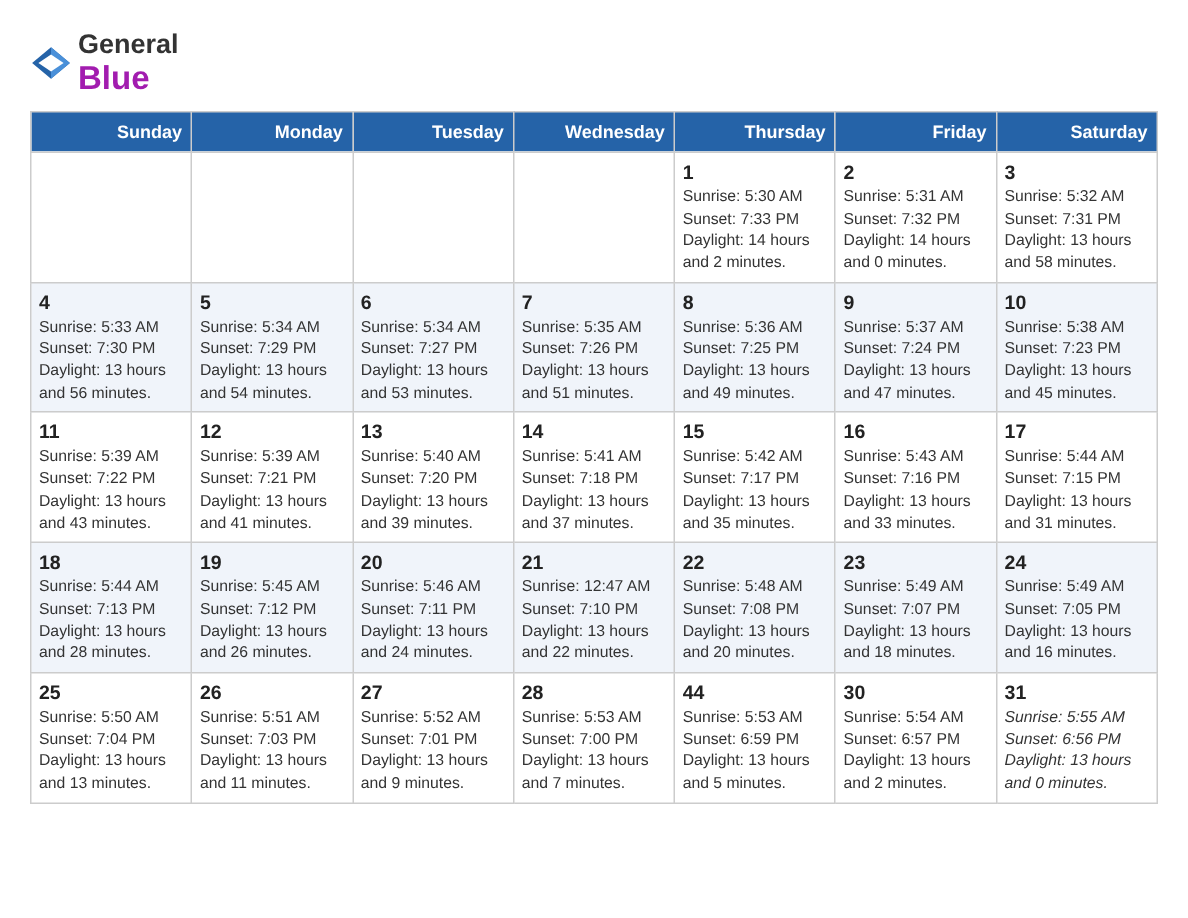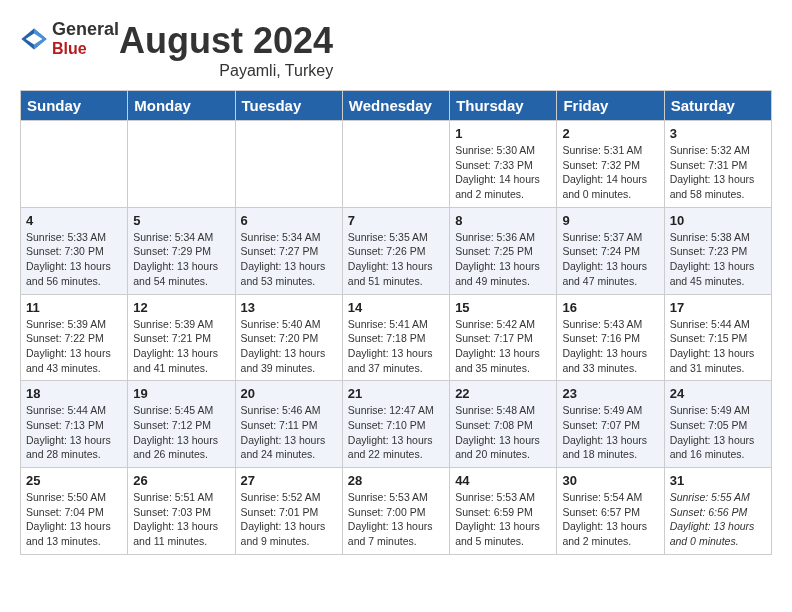--- a/index.html
+++ b/index.html
@@ -24,23 +24,23 @@
       display: flex;
       flex-direction: column;
       line-height: 1.1;
     }
     .logo-general {
       font-size: 18px;
       font-weight: bold;
       color: #333;
     }
     .logo-blue {
-      font-size: 16px;
-      font-weight: bold;
-      color: #b91c1c;
+      font-size: 22px;
+      font-weight: bold;
+      color: #a21caf;
     }
     .logo-icon {
       width: 28px;
       height: 28px;
       margin-right: 4px;
     }
     .title-block {
       text-align: right;
     }
     .month-year {
@@ -53,23 +53,23 @@
       color: #333;
     }
     .calendar {
       width: 100%;
       border-collapse: collapse;
       table-layout: fixed;
     }
     .calendar th {
       background: #2563a8;
       color: #fff;
-      text-align: left;
+      text-align: right;
       padding: 6px 6px;
-      font-size: 15px;
+      font-size: 12px;
       font-weight: bold;
       border: 1px solid #ccc;
     }
     .calendar td {
       vertical-align: top;
       padding: 5px 5px;
       border: 1px solid #ccc;
       font-size: 11px;
       height: 85px;
       background: #fff;
@@ -100,24 +100,20 @@
     <svg class="logo-icon" viewBox="0 0 40 40" xmlns="http://www.w3.org/2000/svg">
       <polygon points="20,5 38,20 20,35 2,20" fill="#2563a8"></polygon>
       <polygon points="20,5 38,20 20,35" fill="#4a90d9"></polygon>
       <polygon points="20,12 32,20 20,28 8,20" fill="#fff"></polygon>
     </svg>
     <div class="logo-text">
       <span class="logo-general">General</span>
       <span class="logo-blue">Blue</span>
     </div>
   </div>
-  <div class="title-block">
-    <div class="month-year">August 2024</div>
-    <div class="location">Payamli, Turkey</div>
-  </div>
 </div>
 
 <table class="calendar">
   <thead>
     <tr>
     <th>Sunday</th>
         <th>Monday</th>
         <th>Tuesday</th>
         <th>Wednesday</th>
         <th>Thursday</th>

